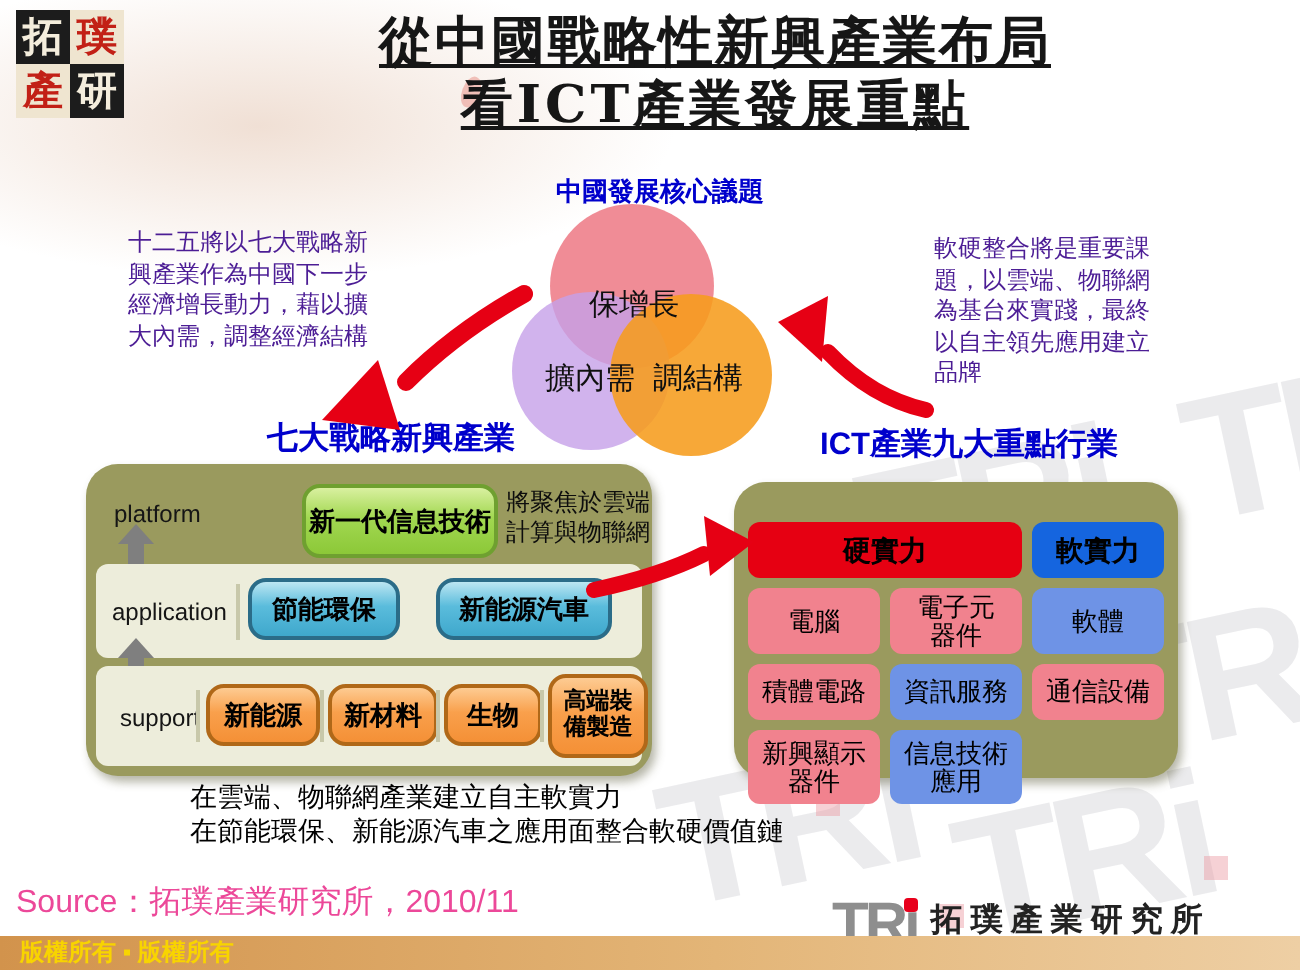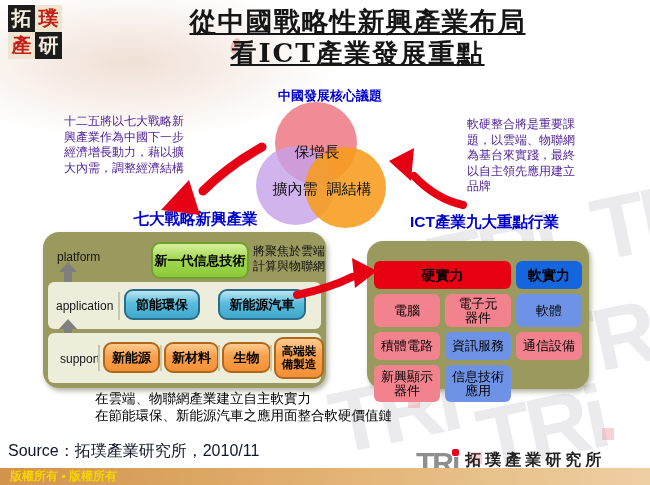--- a/index.html
+++ b/index.html
@@ -72,21 +72,21 @@
     gap:5px 5px;padding:20px 7px;}
   .cell{border-radius:6px;display:flex;align-items:center;justify-content:center;
         font-size:13px;line-height:14px;color:#000;text-align:center;white-space:pre-line;}
   .hard-hdr{grid-column:1/3;background:#e60012;font-weight:bold;font-size:14px;}
   .soft-hdr{background:#1565df;font-weight:bold;font-size:14px;}
   .pinkc{background:#f1828e;}
   .lbluec{background:#6e93e6;}
 
   
   .bottom-notes{left:95px;top:391px;width:330px;font-size:13.5px;line-height:16.5px;color:#000;}
-  .source{left:8px;top:441px;font-size:16px;color:#0f172a;}
+  .source{left:8px;top:441px;font-size:16px;color:#ec4899;}
   .footer-bar{left:0;top:468px;width:650px;height:17px;line-height:17px;
     background:linear-gradient(90deg,#d2934c,#e3b577 55%,#eecfa4);
     color:#f8d400;font-weight:bold;font-size:12px;padding-left:10px;box-sizing:border-box;}
 
   
   .tri{left:416px;top:447px;display:flex;align-items:center;}
   .tri-word{position:relative;font-weight:bold;font-size:30px;line-height:30px;
             color:#8e8e8e;letter-spacing:-2px;}
   .tri-dot{position:absolute;right:-1px;top:1px;width:7px;height:7px;background:#e8001c;border-radius:2px;}
   .tri-names{margin-left:7px;padding-top:3px;}

